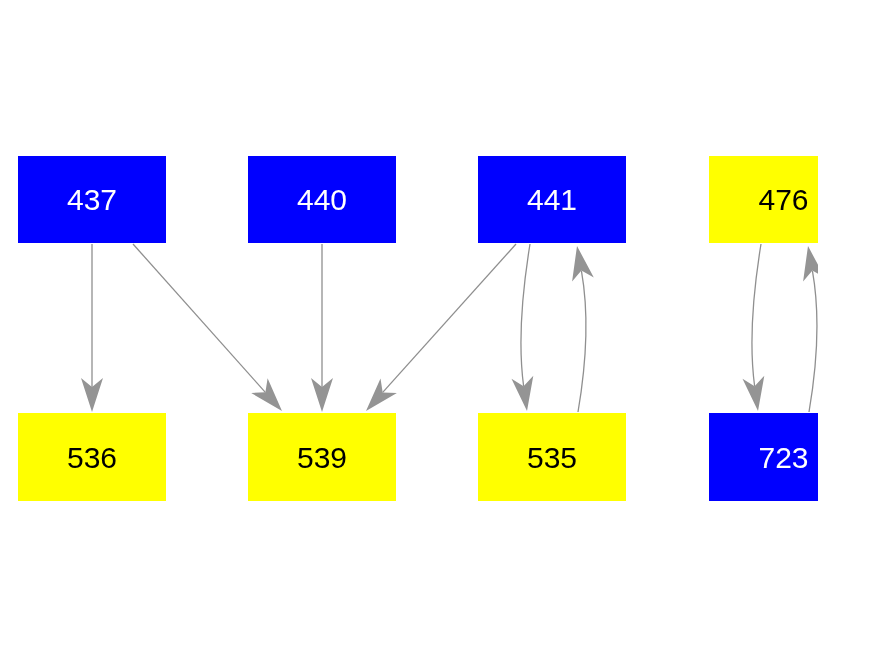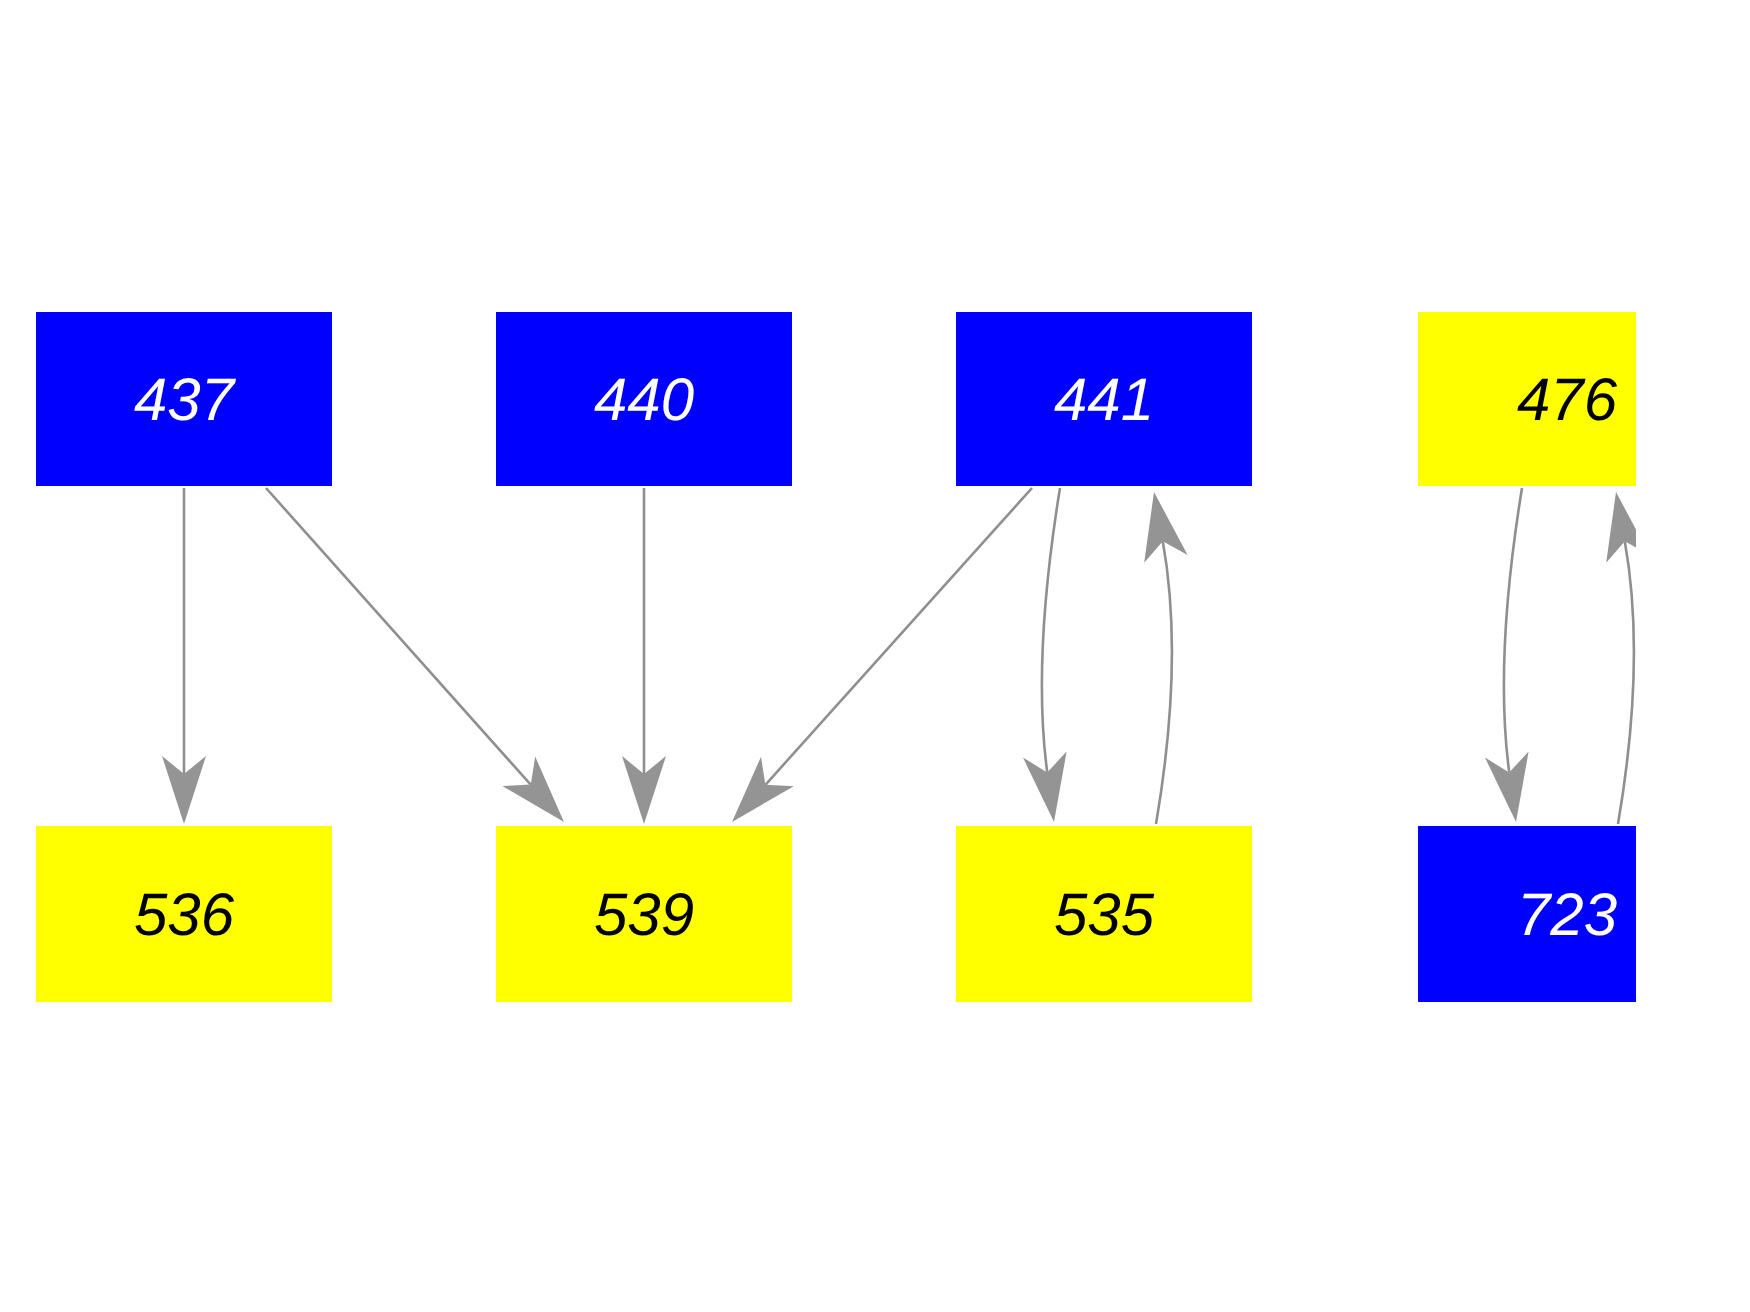--- a/index.html
+++ b/index.html
@@ -7,21 +7,20 @@
     padding: 0;
     background: #ffffff;
     font-family: "Liberation Sans", sans-serif;
   }
   .figure-wrap {
     position: relative;
     width: 818px;
     height: 656px;
     background: #ffffff;
     overflow: hidden;
-    font-style: italic;
   }
   svg { display: block; }
   .node-rect { stroke: none; }
   .node-label {
     font-family: "Liberation Sans", sans-serif;
     font-size: 30px;
     text-anchor: middle;
   }
   .edge-line {
     fill: none;

